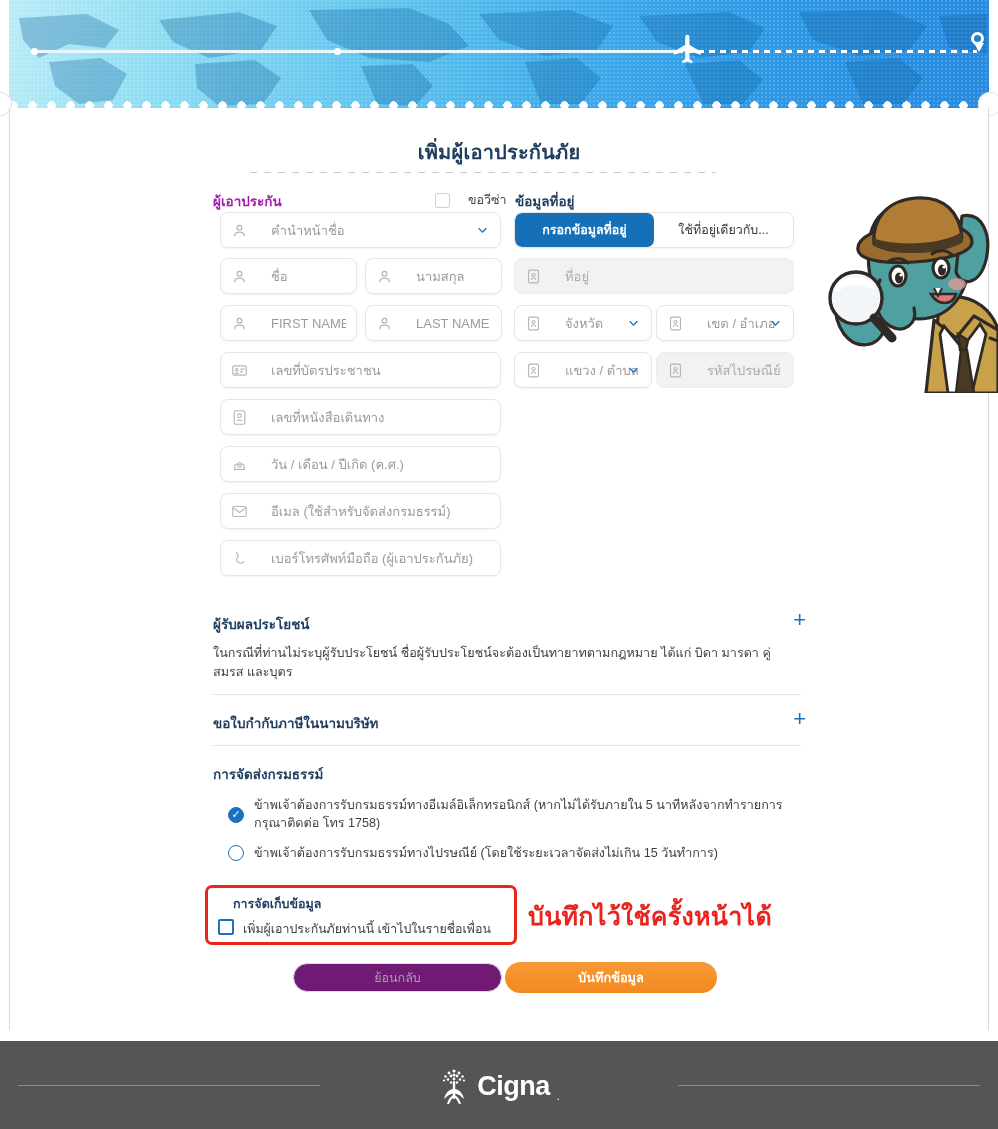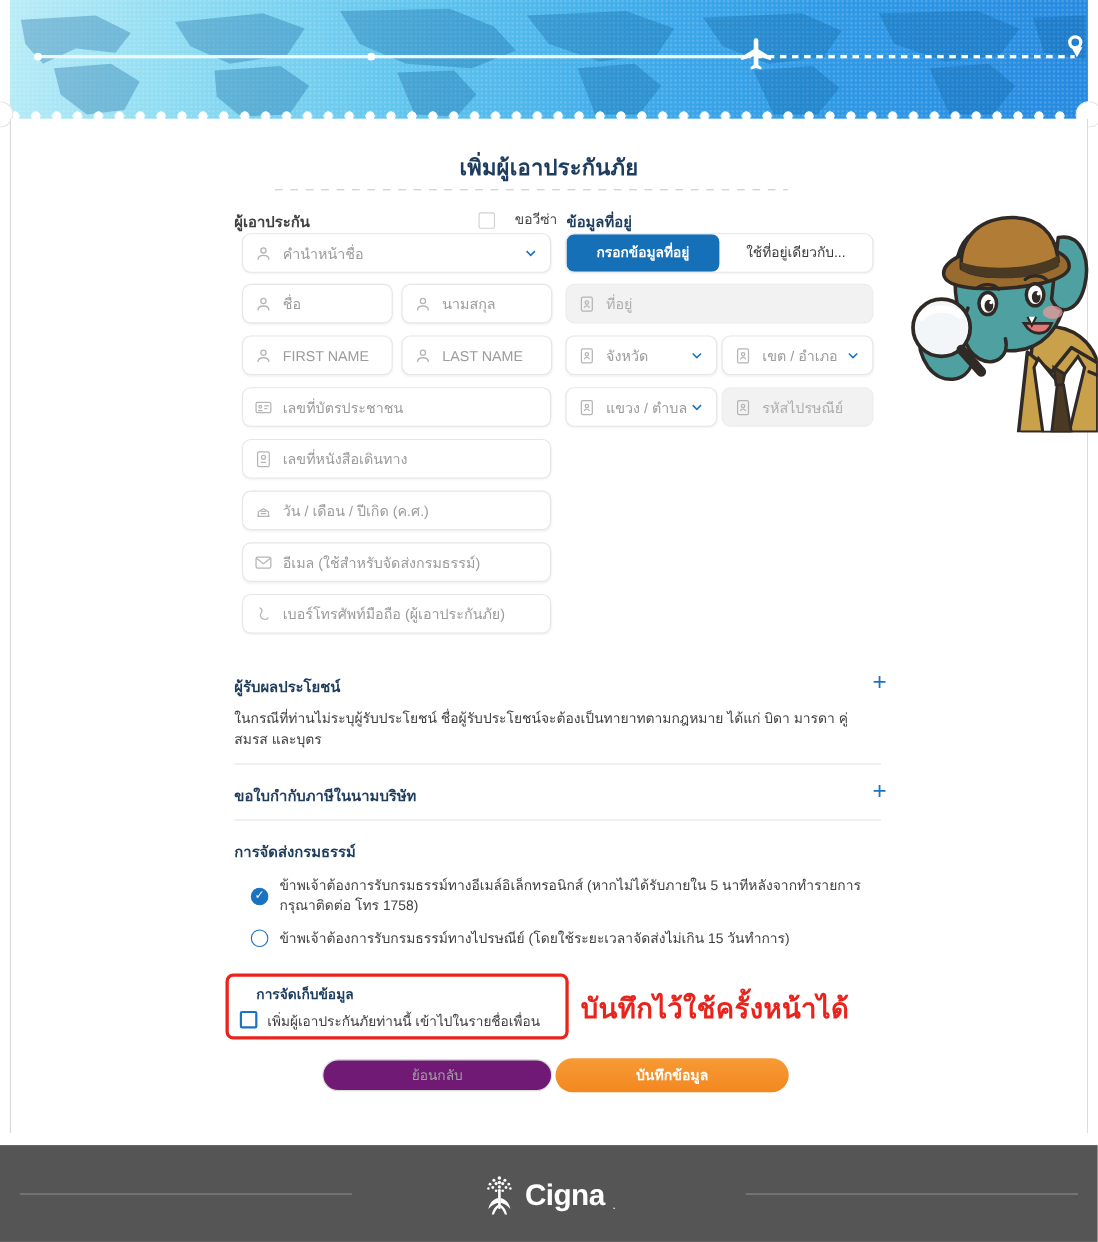--- a/index.html
+++ b/index.html
@@ -66,31 +66,31 @@
     position:absolute; left:0; top:28px; width:978px; text-align:center;
     font-size:20px; font-weight:bold; color:#1d3c5e; letter-spacing:.2px;
   }
   .title-rule {
     position:absolute; left:240px; top:64px; width:466px; height:1px;
     background-image: linear-gradient(to right, #c9c9c9 0 7px, transparent 7px 14px);
     background-size:14px 1px;
   }
 
   
-  .sec-insured-label { position:absolute; left:203px; top:82px; font-size:13.5px; font-weight:bold; color:#404040; }
+  .sec-insured-label { position:absolute; left:203px; top:82px; font-size:13.5px; font-weight:bold; color:#a21caf; }
   .visa-wrap { position:absolute; left:425px; top:82px; display:flex; align-items:center; gap:18px; }
   .visa-box { width:15px; height:15px; border:1.6px solid #cfcfcf; border-radius:2px; background:#fff; }
   .visa-text { font-size:12.5px; color:#444; }
   .sec-addr-label { position:absolute; left:505px; top:82px; font-size:13.5px; font-weight:bold; color:#1d3c5e; }
 
   
   .fld {
     position:absolute; height:36px; background:#fff; border:1px solid #e6e6e6; border-radius:8px;
     box-shadow: 0 1px 2px rgba(0,0,0,.05);
-    display:flex; align-items:center; padding:1px 10px; gap:9px;
+    display:flex; align-items:center; padding:1px 10px; gap:23px;
   }
   .fld.disabled { background:#f2f2f2; border-color:#ececec; box-shadow:none; }
   .fld .ph { font-size:13px; color:#9b9b9b; white-space:nowrap; overflow:hidden; }
   .fld.disabled .ph { color:#adadad; }
   .fld .ico { width:17px; height:17px; flex:0 0 17px; color:#b5b5b5; display:flex; align-items:center; justify-content:center; }
   .fld .ico svg { width:17px; height:17px; display:block; }
   .chev { position:absolute; right:11px; top:11px; width:13px; height:13px; color:#1a72c0; }
   .chev svg { width:13px; height:13px; display:block; }
 
   

